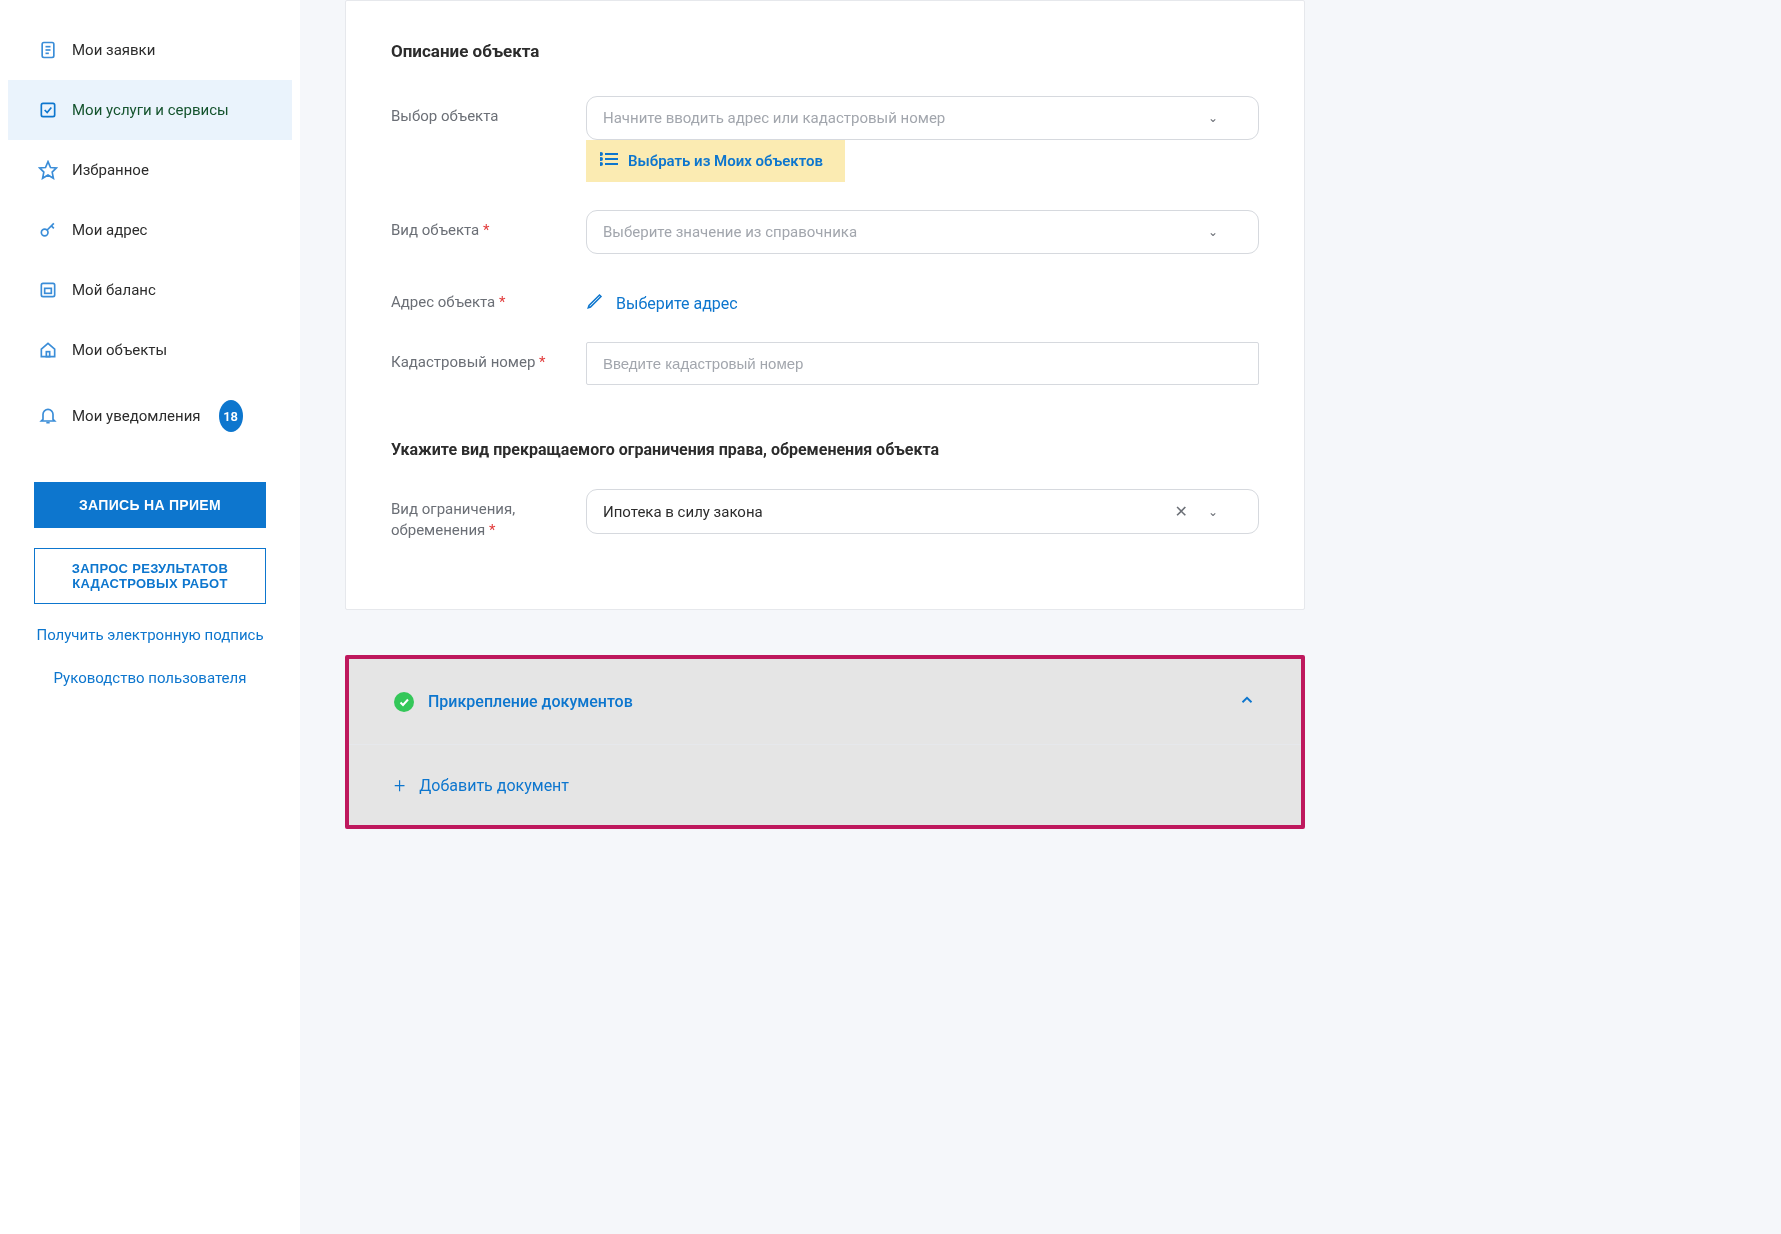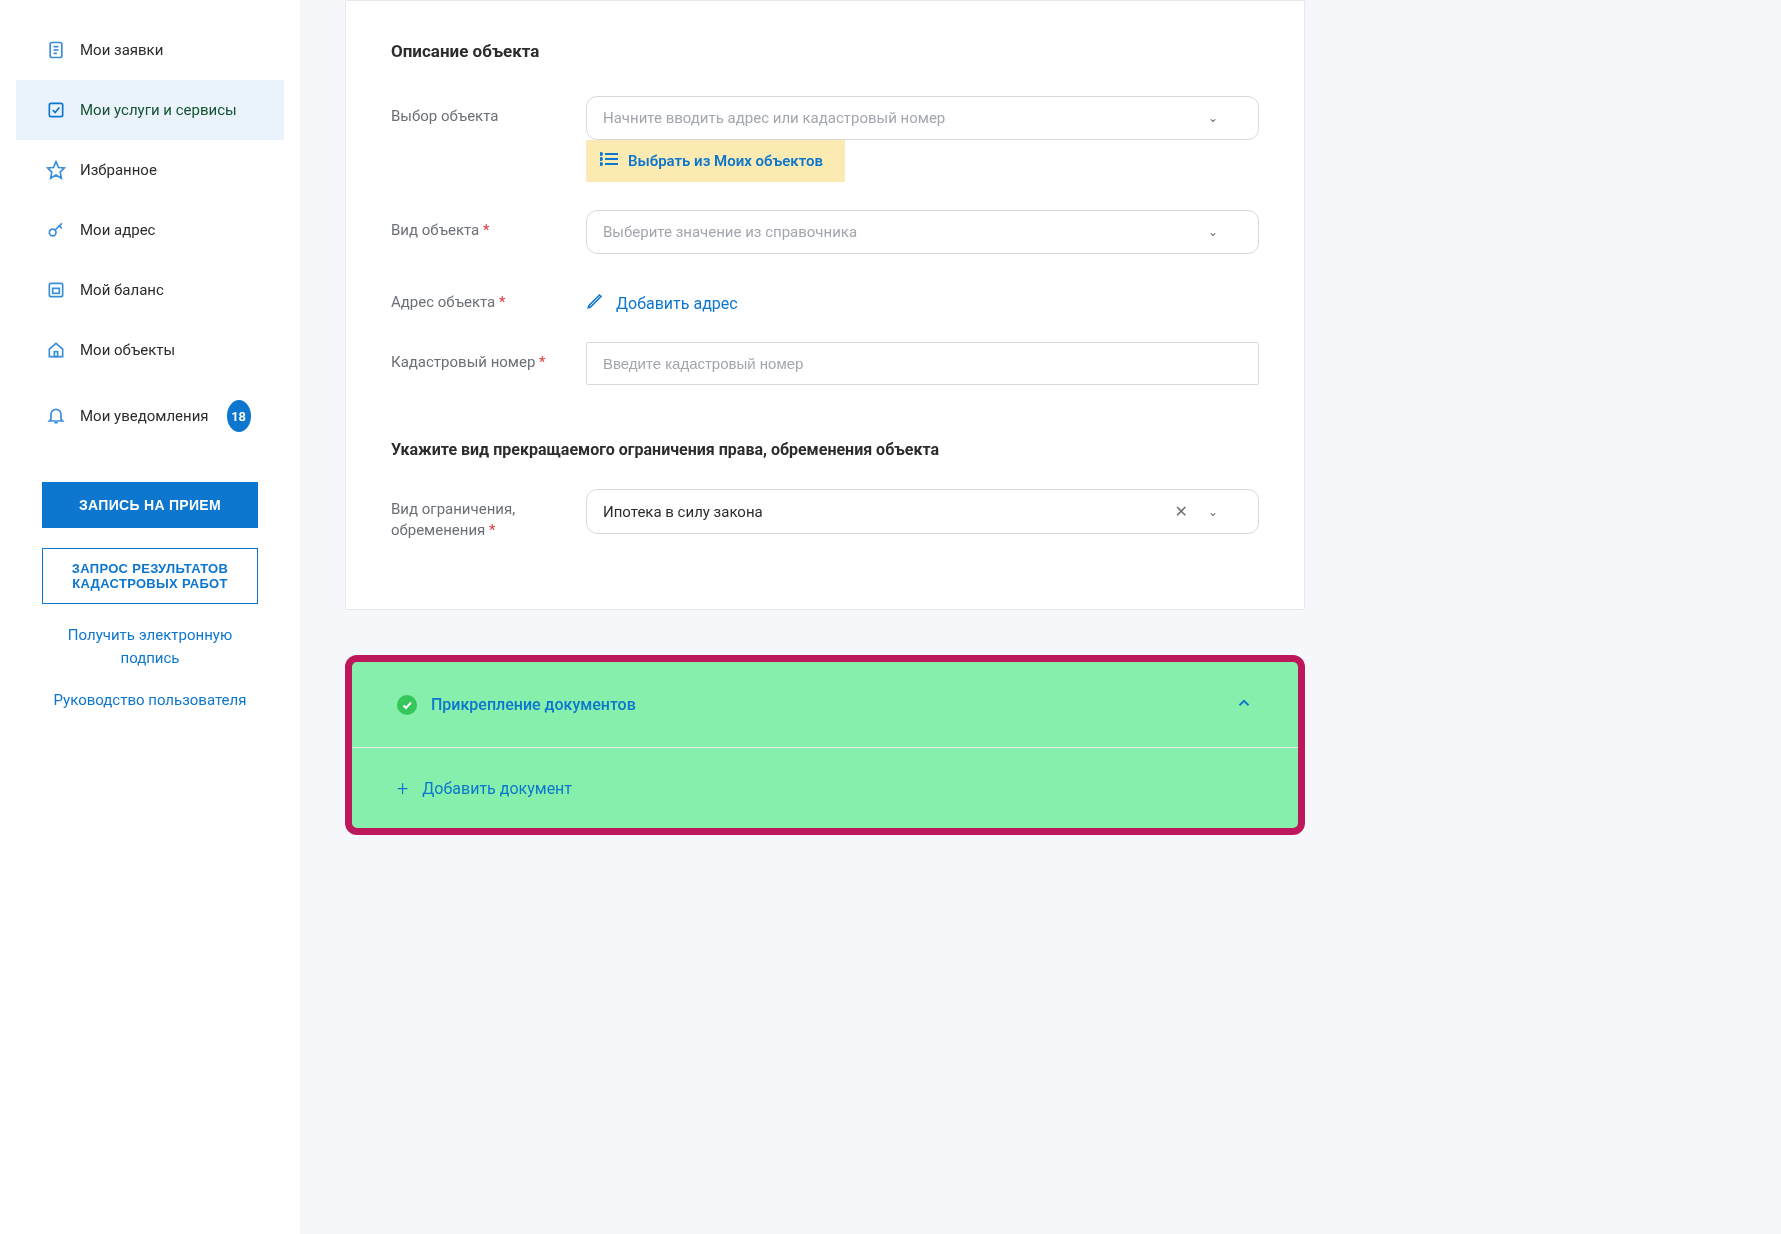--- a/index.html
+++ b/index.html
@@ -6,21 +6,21 @@
     body {
       font-family: -apple-system, BlinkMacSystemFont, 'Segoe UI', Roboto, Arial, sans-serif;
       background: #f5f7fa;
       color: #2c2c2c;
       font-size: 14px;
     }
     .container { display: flex; min-height: 100vh; }
     .sidebar {
       width: 300px;
       background: #fff;
-      padding: 20px 16px;
+      padding: 20px 8px;
       flex-shrink: 0;
     }
     .nav-item {
       display: flex;
       align-items: center;
       padding: 20px 30px;
       color: #2c2c2c;
       cursor: pointer;
       gap: 14px;
       font-size: 15px;
@@ -150,23 +150,23 @@
       cursor: pointer;
       padding-top: 10px;
     }
     .section-subtitle {
       font-size: 16px;
       font-weight: 700;
       color: #2c2c2c;
       margin: 55px 0 30px;
     }
     .card-collapse {
-      background: #86efac;
-      border: 7px solid #be185d;
-      border-radius: 12px;
+      background: #e5e5e5;
+      border: 4px solid #be185d;
+      border-radius: 2px;
       max-width: 960px;
     }
     .collapse-header {
       display: flex;
       align-items: center;
       justify-content: space-between;
       padding: 32px 45px;
       border-bottom: 1px solid #e6e8ec;
       cursor: pointer;
     }
@@ -326,21 +326,21 @@
 
       <div class="form-row">
         <div class="form-label"><span>Адрес объекта</span> <span class="req">*</span></div>
         <div class="form-field">
           <div class="pencil-link">
             <span>
               <svg width="18" height="18" viewBox="0 0 24 24" fill="none" stroke="#0d76ce" stroke-width="2">
                   <path d="M3 21 L6 20 L20 6 L18 4 L4 18 Z"></path>
                 </svg>
             </span>
-            <span>Добавить адрес</span>
+            <span>Выберите адрес</span>
           </div>
         </div>
       </div>
 
       <div class="form-row">
         <div class="form-label"><span>Кадастровый номер</span> <span class="req">*</span></div>
         <div class="form-field">
           <input type="text" class="text-input" placeholder="Введите кадастровый номер" style="">
         </div>
       </div>

